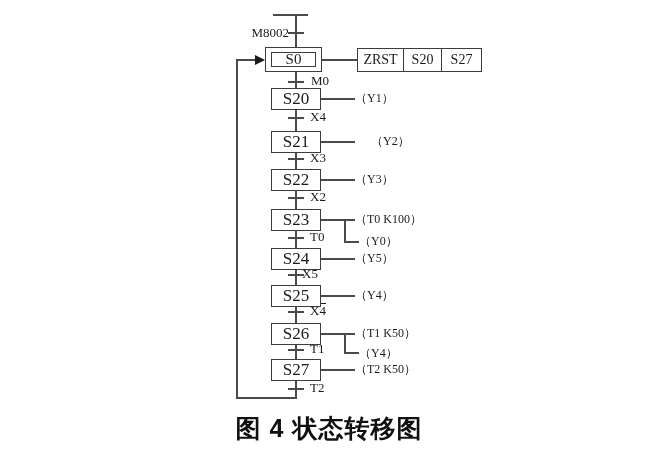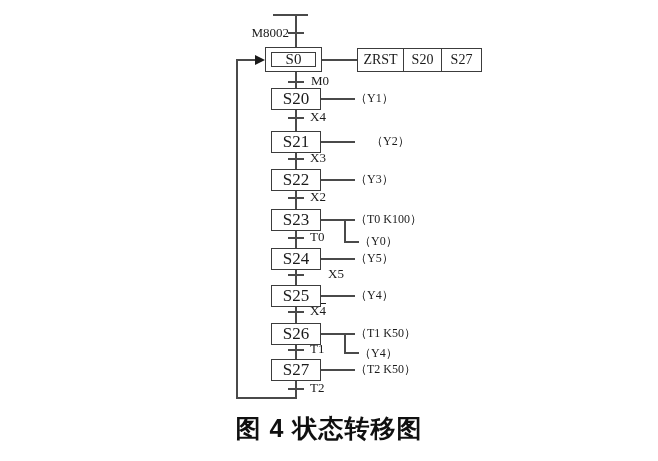--- a/index.html
+++ b/index.html
@@ -69,21 +69,21 @@
   <div class="tick" style="left:288px;top:311px;"></div>
   <div class="tick" style="left:288px;top:349px;"></div>
   <div class="tick" style="left:288px;top:388px;"></div>
 
   <div class="tl" style="left:242px;top:25px;width:47px;text-align:right;">M8002</div>
   <div class="tl" style="left:311px;top:73px;">M0</div>
   <div class="tl" style="left:310px;top:109px;">X4</div>
   <div class="tl" style="left:310px;top:150px;">X3</div>
   <div class="tl" style="left:310px;top:189px;">X2</div>
   <div class="tl" style="left:310px;top:229px;">T0</div>
-  <div class="tl" style="left:328px;top:266px;">X5</div>
+  <div class="tl" style="left:302px;top:266px;">X5</div>
   <div class="tl neg" style="left:310px;top:303px;">X4</div>
   <div class="tl" style="left:310px;top:341px;">T1</div>
   <div class="tl" style="left:310px;top:380px;">T2</div>
 
   <div class="s0outer">
     <div class="s0inner">S0</div>
   </div>
   <div class="lh" style="left:322px;top:59px;width:35px;"></div>
   <div class="ztab">
     <div class="zcell" style="width:45px;">ZRST</div>

